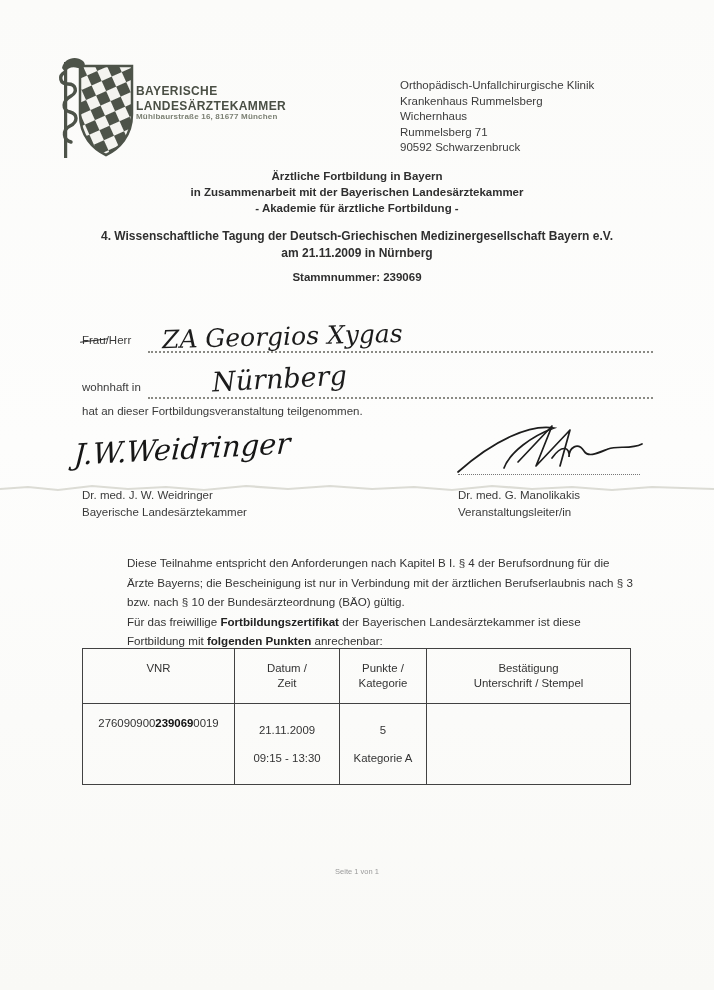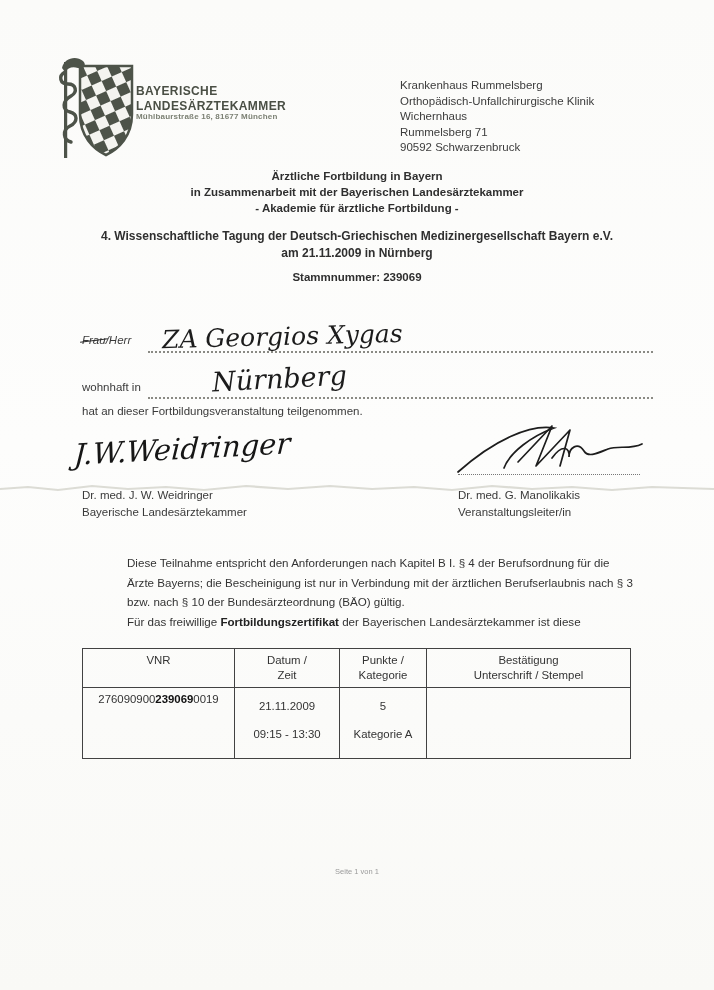--- a/index.html
+++ b/index.html
@@ -36,21 +36,21 @@
   .sig-dotline { position:absolute; left:458px; top:474px; width:182px; border-bottom:1.8px dotted #777; }
   .sigline { position:absolute; font-size:11.5px; color:#3a3a3a; line-height:17px; }
   .crease { position:absolute; left:0; top:479px; }
   
   .legal { position:absolute; left:82px; top:553px; width:575px; font-size:11.6px;
            line-height:19.6px; color:#333;margin-left:45px; }
   .legal b { color:#222; }
   
   table.cert { position:absolute; left:82px; top:648px; border-collapse:collapse; table-layout:fixed; }
   table.cert td { border:1.6px solid #424242; text-align:center; vertical-align:top;
-                  font-size:11.4px; color:#333; padding:4px; }
+                  font-size:11.4px; color:#333; padding:12px; }
   .th-cell { padding-top:6px; line-height:15px; height:38px; box-sizing:border-box; }
   .body-cell { height:71px; box-sizing:border-box; padding-top:10px; line-height:28px; }
   .vnr b { color:#111; }
   
   .footer { position:absolute; left:0; width:714px; top:867px; text-align:center;
             font-size:7.5px; color:#9a9a9a; }
 </style>
 </head>
 <body>
 
@@ -72,39 +72,39 @@
     </svg>
   </div>
 
   <div class="orgname">
     <div>BAYERISCHE</div>
     <div>LANDESÄRZTEKAMMER</div>
   </div>
   <div class="orgaddr">Mühlbaurstraße 16, 81677 München</div>
 
   <div class="recipient">
+    <div>Orthopädisch-Unfallchirurgische Klinik</div>
     <div>Krankenhaus Rummelsberg</div>
-    <div>Orthopädisch-Unfallchirurgische Klinik</div>
     <div>Wichernhaus</div>
     <div>Rummelsberg 71</div>
     <div>90592 Schwarzenbruck</div>
   </div>
 
   <div class="tb tb1">
     <div>Ärztliche Fortbildung in Bayern</div>
     <div>in Zusammenarbeit mit der Bayerischen Landesärztekammer</div>
     <div>- Akademie für ärztliche Fortbildung -</div>
   </div>
   <div class="tb tbe">
     <div>4. Wissenschaftliche Tagung der Deutsch-Griechischen Medizinergesellschaft Bayern e.V.</div>
     <div>am 21.11.2009 in Nürnberg</div>
   </div>
   <div class="tb tbs">Stammnummer: 239069</div>
 
-  <div class="label" style="top:334px;font-style:italic;">
+  <div class="label" style="top:334px;">
     <span class="struck">Frau</span><span>/Herr</span>
   </div>
   <div class="dotline" style="top:351px;"></div>
   <div class="hand" style="left:162px; top:322px; font-size:25px;">ZA Georgios Xygas</div>
 
   <div class="label" style="top:381px;">wohnhaft in</div>
   <div class="dotline" style="top:397px;"></div>
   <div class="hand" style="left:212px; top:363px; font-size:27px; transform:rotate(-3deg);">Nürnberg</div>
 
   <div class="label" style="top:405px;">hat an dieser Fortbildungsveranstaltung teilgenommen.</div>
@@ -131,20 +131,21 @@
   <div class="sigline" style="left:82px; top:487px;">
     <div>Dr. med. J. W. Weidringer</div>
     <div>Bayerische Landesärztekammer</div>
   </div>
 
   <div class="legal">
     <div>Diese Teilnahme entspricht den Anforderungen nach Kapitel B I. § 4 der Berufsordnung für die</div>
     <div>Ärzte Bayerns; die Bescheinigung ist nur in Verbindung mit der ärztlichen Berufserlaubnis nach § 3</div>
     <div>bzw. nach § 10 der Bundesärzteordnung (BÄO) gültig.</div>
     <div><span>Für das freiwillige </span><b>Fortbildungszertifikat</b><span> der Bayerischen Landesärztekammer ist diese</span></div>
+    <div><span>Fortbildung mit </span><b>folgenden Punkten</b><span> anrechenbar:</span></div>
   </div>
 
   <table class="cert">
     <colgroup>
         <col style="width:152px">
         <col style="width:105px">
         <col style="width:87px">
         <col style="width:204px">
       </colgroup>
     <tbody>

